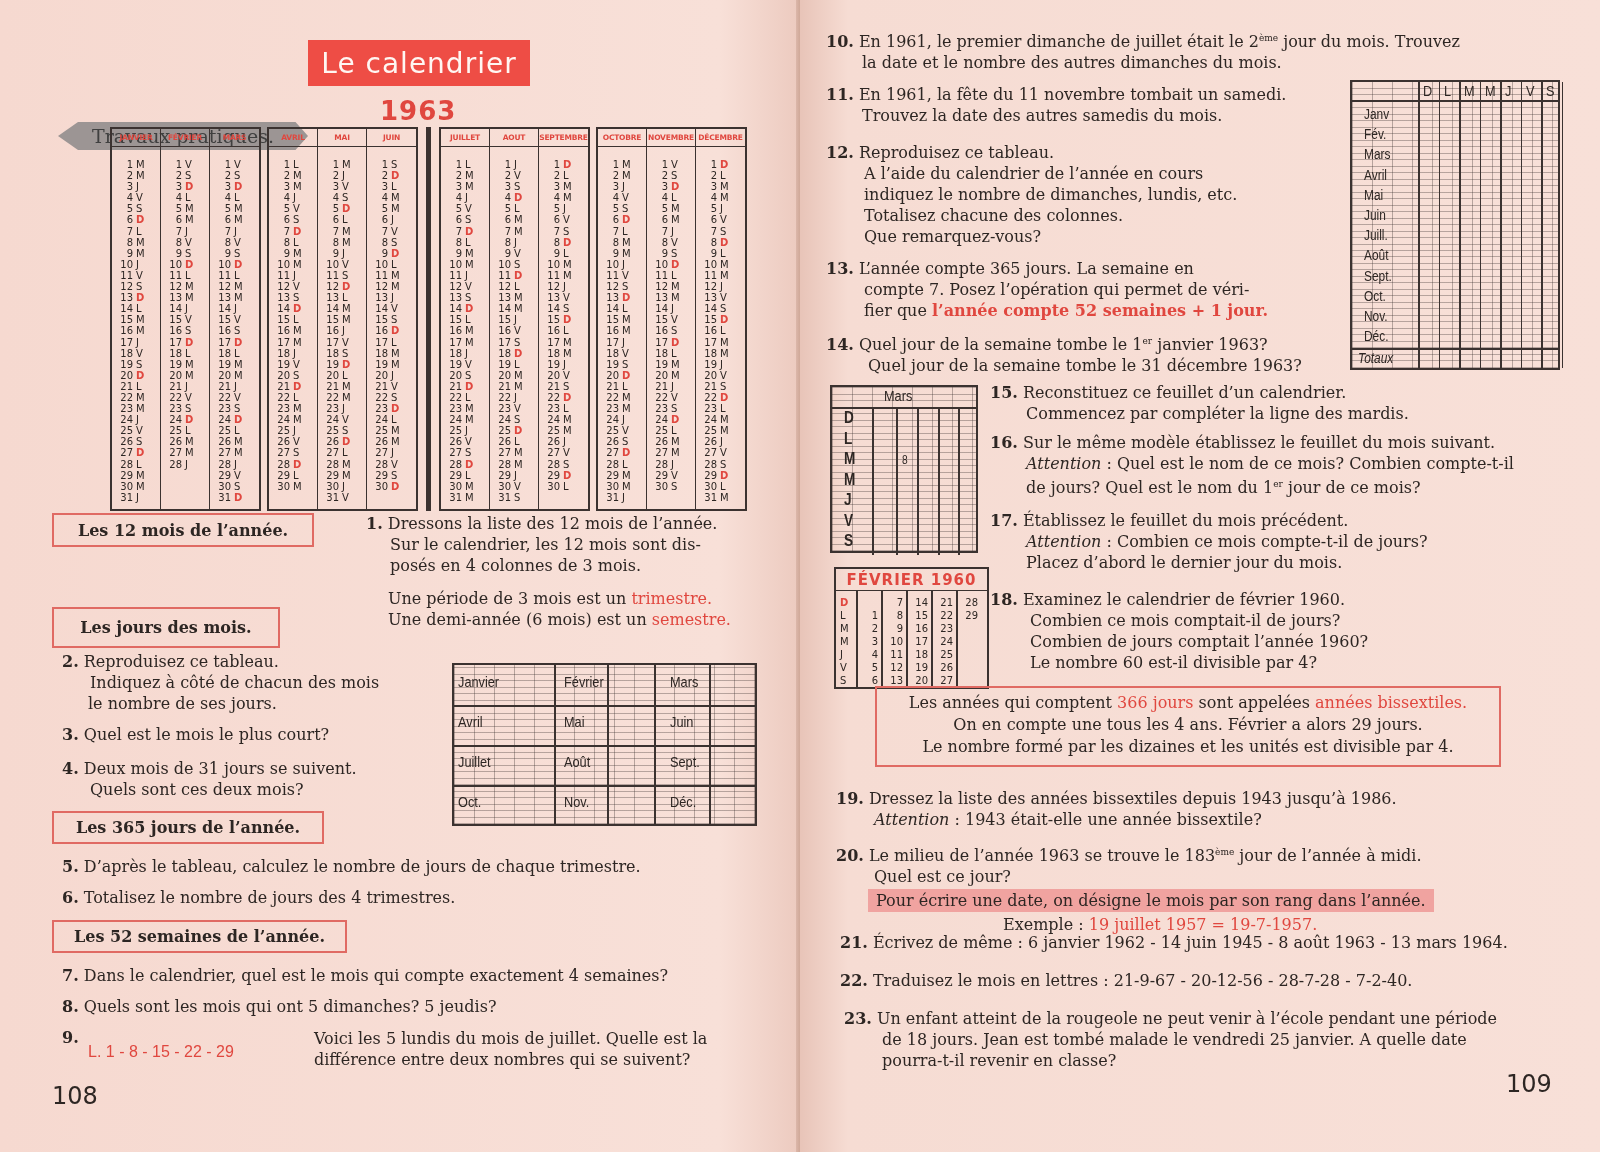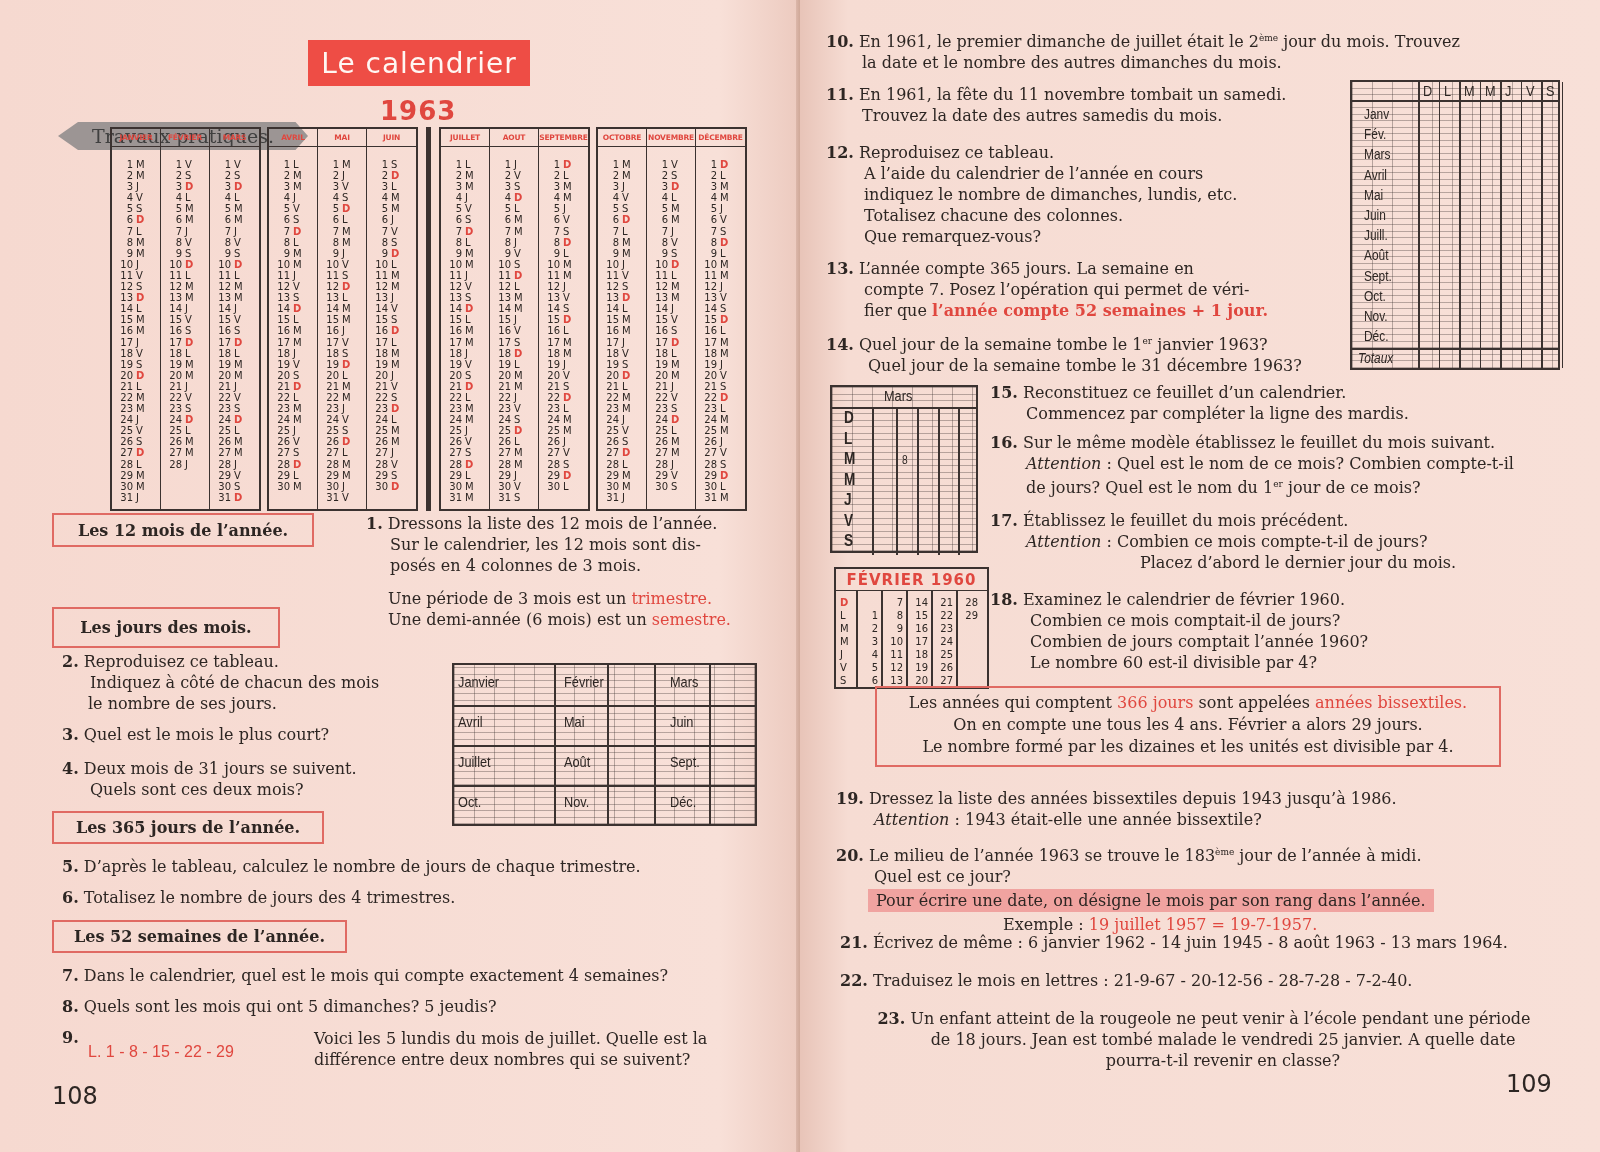--- a/index.html
+++ b/index.html
@@ -1761,21 +1761,21 @@
     <div style="padding-left:36px;">Commencez par compléter la ligne des mardis.</div>
   </div>
   <div class="para" style="left:190px;top:432px;width:580px;">
     <div><span class="num">16.</span> <span>Sur le même modèle établissez le feuillet du mois suivant.</span></div>
     <div style="padding-left:36px;"><span class="ital">Attention</span><span> : Quel est le nom de ce mois? Combien compte-t-il</span></div>
     <div style="padding-left:36px;"><span>de jours? Quel est le nom du 1</span><sup>er</sup><span> jour de ce mois?</span></div>
   </div>
   <div class="para" style="left:190px;top:510px;width:580px;">
     <div><span class="num">17.</span> <span>Établissez le feuillet du mois précédent.</span></div>
     <div style="padding-left:36px;"><span class="ital">Attention</span><span> : Combien ce mois compte-t-il de jours?</span></div>
-    <div style="padding-left:36px;text-align:center;">Placez d’abord le dernier jour du mois.</div>
+    <div style="padding-left:36px;">Placez d’abord le dernier jour du mois.</div>
   </div>
 
   <div id="feb" class="abs" style="left:34px;top:567px;width:155px;height:122px;border:2px solid #3b3230;">
       <div class="abs red" style="left: 0px; top: 0px; width: 100%; height: 22px; border-bottom: 1.5px solid rgb(59, 50, 48); font-family: &quot;DejaVu Sans&quot;, sans-serif; font-weight: bold; font-size: 15px; text-align: center; line-height: 22px; letter-spacing: 1px;">FÉVRIER 1960</div>
       <div class="gline-v" style="left: 20px; top: 22px; height: 98px; width: 1.5px;"></div>
       <div class="gline-v" style="left: 45px; top: 22px; height: 98px; width: 1.5px;"></div>
       <div class="gline-v" style="left: 70px; top: 22px; height: 98px; width: 1.5px;"></div>
       <div class="gline-v" style="left: 95px; top: 22px; height: 98px; width: 1.5px;"></div>
       <div class="gline-v" style="left: 120px; top: 22px; height: 98px; width: 1.5px;"></div>
       <div class="abs red bold" style="left: 4px; top: 28px; font-family: &quot;DejaVu Sans&quot;, sans-serif; font-size: 10px;">D</div>
@@ -1844,20 +1844,20 @@
   <div class="para" style="left:203px;top:914px;">
     <span>Exemple : </span><span class="red">19 juillet 1957 = 19-7-1957.</span>
   </div>
 
   <div class="para" style="left:40px;top:932px;width:740px;">
     <span class="num">21.</span> <span>Écrivez de même : 6 janvier 1962 - 14 juin 1945 - 8 août 1963 - 13 mars 1964.</span>
   </div>
   <div class="para" style="left:40px;top:970px;width:740px;">
     <span class="num">22.</span> <span>Traduisez le mois en lettres :  21-9-67  -  20-12-56  -  28-7-28  -  7-2-40.</span>
   </div>
-  <div class="para" style="left:34px;top:1008px;width:740px;text-align:center;">
+  <div class="para" style="left:44px;top:1008px;width:740px;">
     <div><span class="num">23.</span> <span>Un enfant atteint de la rougeole ne peut venir à l’école pendant une période</span></div>
     <div style="padding-left:38px;">de 18 jours. Jean est tombé malade le vendredi 25 janvier. A quelle date</div>
     <div style="padding-left:38px;">pourra-t-il revenir en classe?</div>
   </div>
 
   <div class="pagenum" style="left:706px;top:1070px;">109</div>
 </div>
 
 </body></html>

